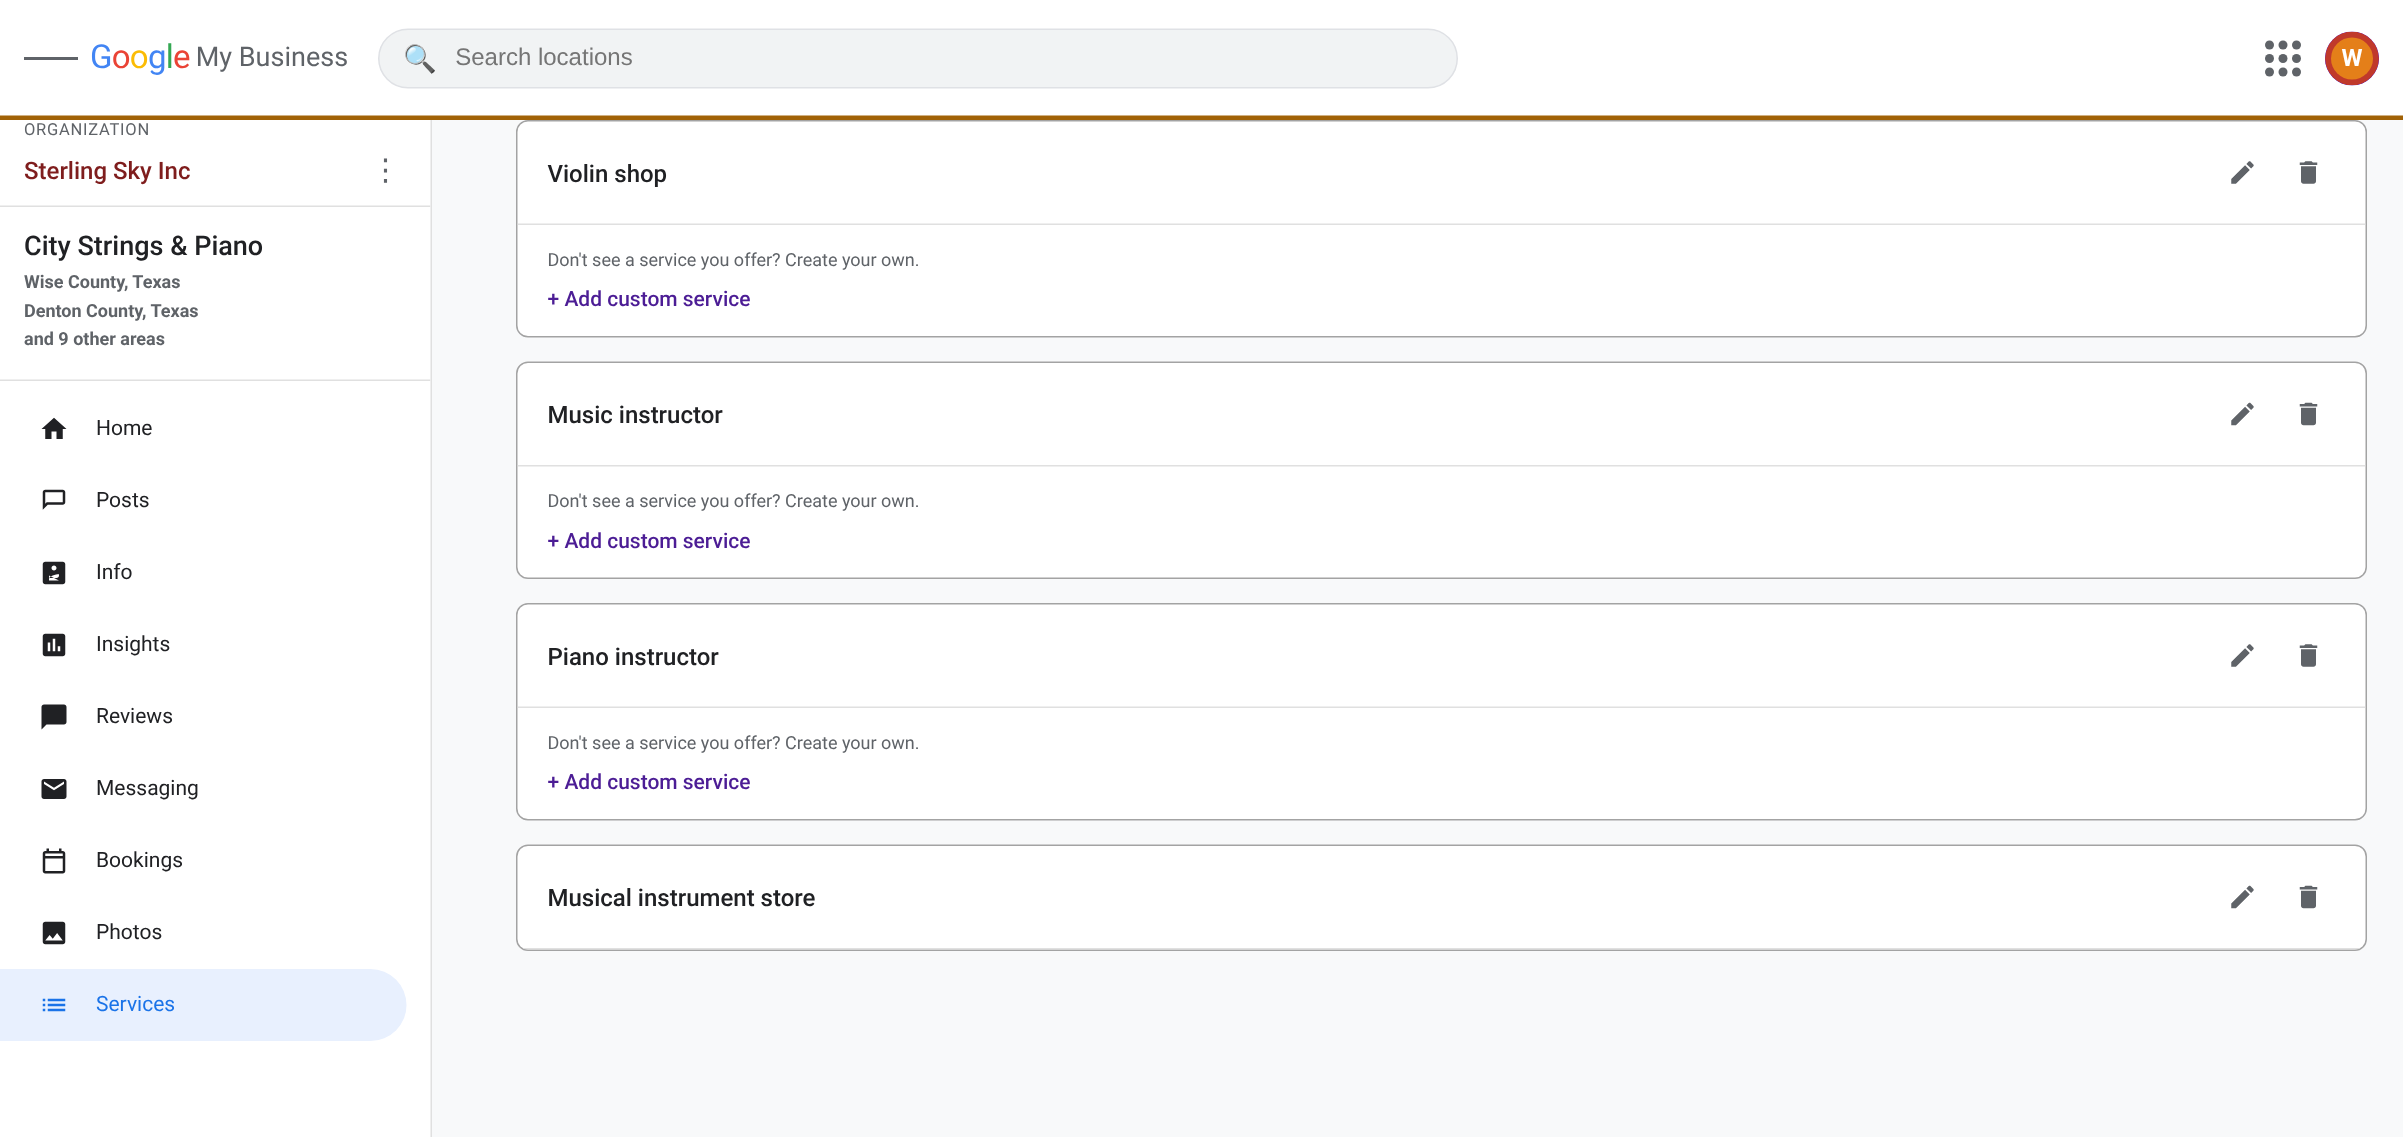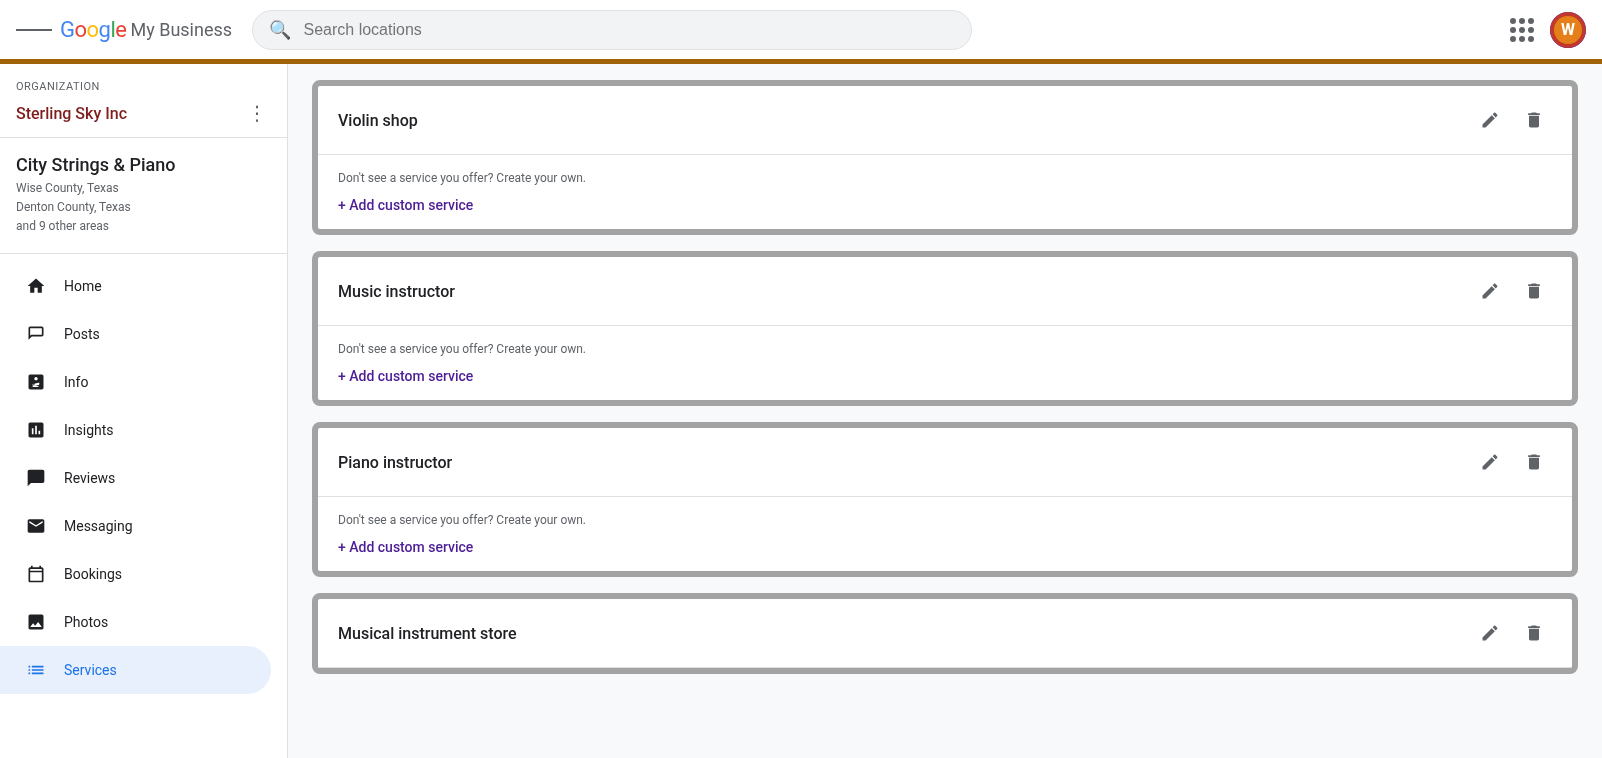--- a/index.html
+++ b/index.html
@@ -2,23 +2,23 @@
 <html><head>
   <meta charset="utf-8">
   <style>
     * { box-sizing: border-box; margin: 0; padding: 0; }
     body { font-family: 'Roboto', Arial, sans-serif; background: #fff; color: #202124; font-size: 14px; overflow: hidden; }
 
     
     .header {
       display: flex;
       align-items: center;
-      height: 64px;
+      height: 80px;
       padding: 0 16px;
-      border-bottom: 5px solid #a16207;
+      border-bottom: 3px solid #a16207;
       background: #fff;
       position: fixed;
       top: 0; left: 0; right: 0;
       z-index: 100;
     }
     .header-menu-icon {
       width: 36px; height: 36px;
       display: flex; align-items: center; justify-content: center;
       cursor: pointer; border-radius: 50%;
       margin-right: 8px;
@@ -112,21 +112,21 @@
       cursor: pointer; color: #5f6368; font-size: 20px; padding: 4px;
     }
     .business-section {
       padding: 16px;
       border-bottom: 1px solid #e0e0e0;
     }
     .business-name {
       font-size: 18px; font-weight: 500; color: #202124; margin-bottom: 4px;
     }
     .business-location {
-      font-size: 12px; color: #5f6368; line-height: 1.6;
+      font-size: 12px; color: #5f6368; line-height: 1.6; font-weight: bold;
     }
 
     
     .nav-list { padding: 8px 0; }
     .nav-item {
       display: flex; align-items: center;
       padding: 0 24px;
       height: 48px;
       cursor: pointer;
       border-radius: 0 24px 24px 0;
@@ -153,24 +153,25 @@
     .main-content {
       flex: 1;
       overflow-y: auto;
       padding: 16px 24px;
       background: #f8f9fa;
     }
 
     
     .service-card {
       background: #fff;
-      border: 6px solid #a3a3a3;
+      border: 1px solid #a3a3a3;
       border-radius: 8px;
       margin-bottom: 16px;
       overflow: hidden;
+      margin-left: 32px;
     }
     .service-card-header {
       display: flex;
       align-items: center;
       justify-content: space-between;
       padding: 16px 20px;
       border-bottom: 1px solid #e0e0e0;
     }
     .service-title {
       font-size: 16px; font-weight: 500; color: #202124;

